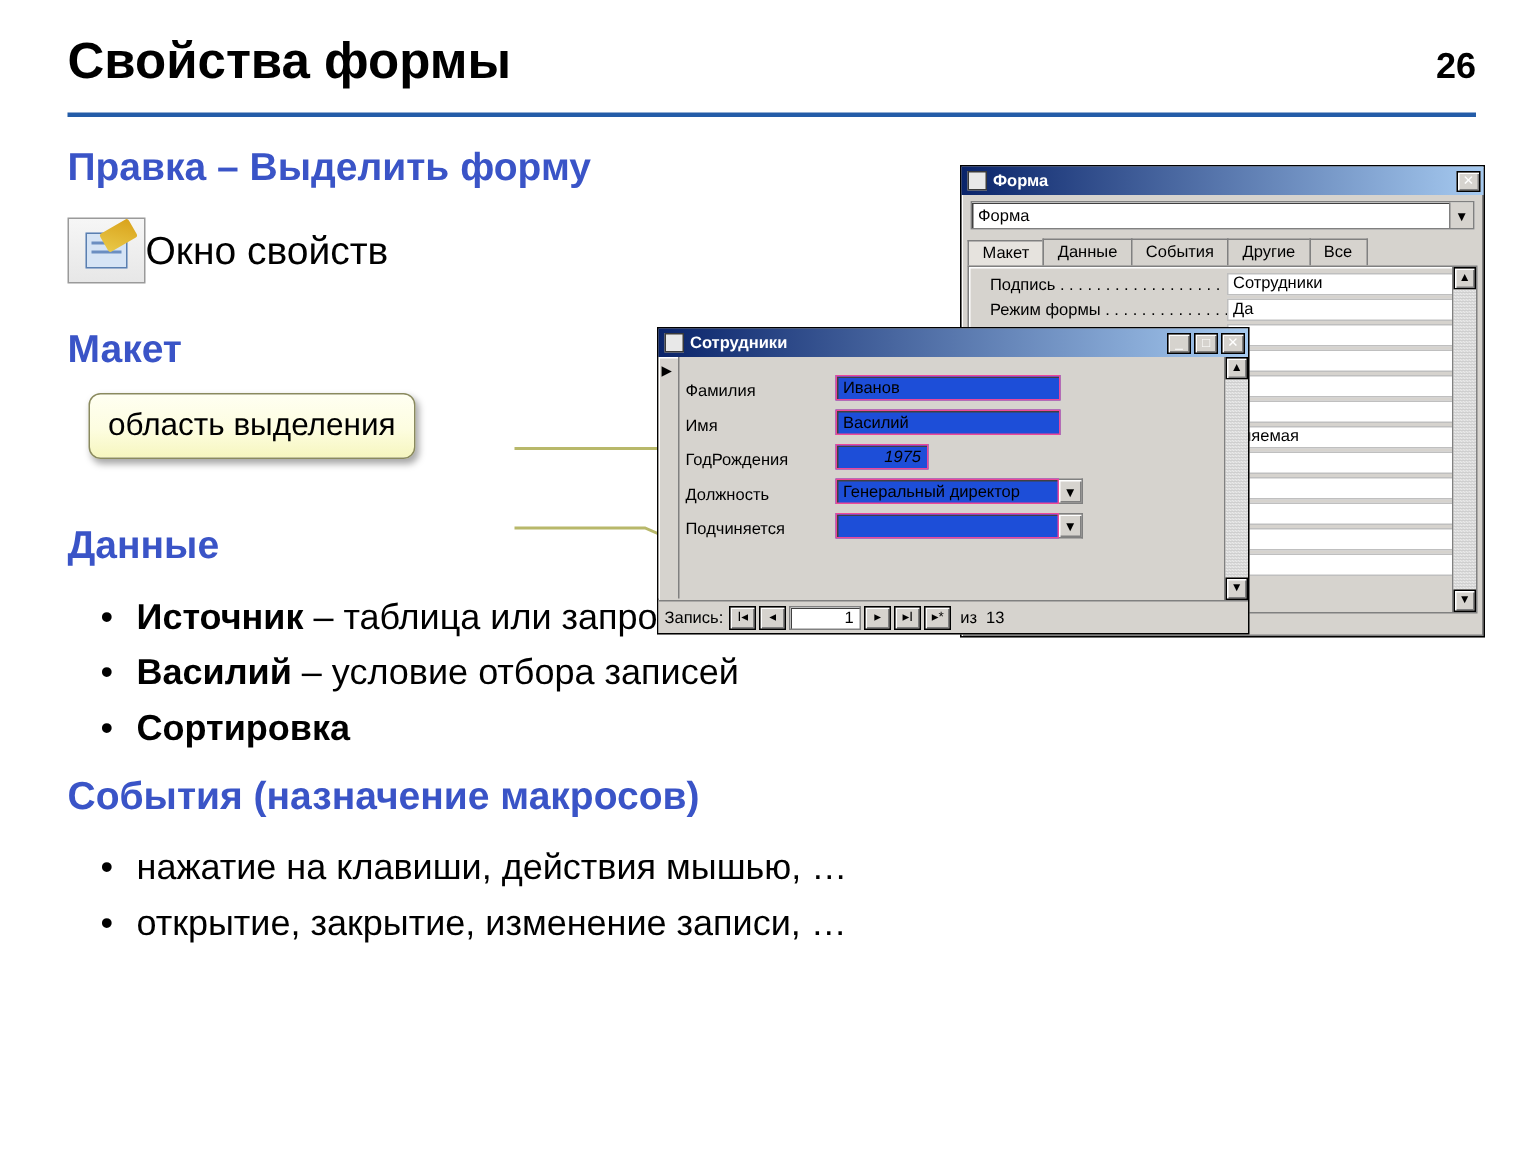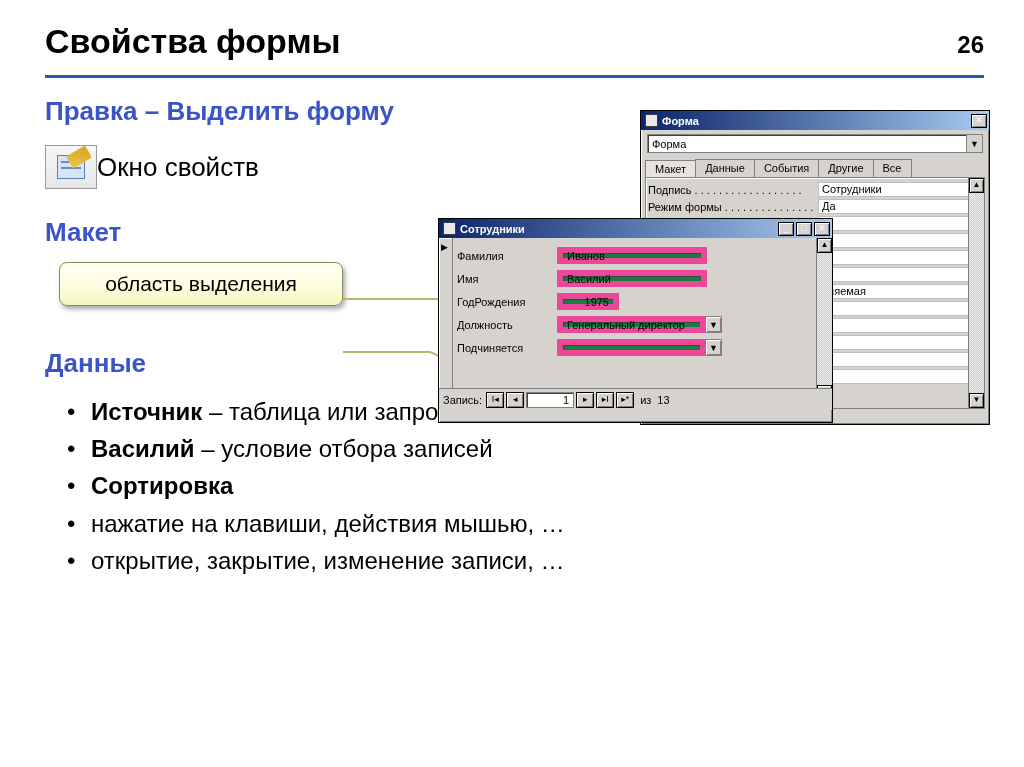--- a/index.html
+++ b/index.html
@@ -37,21 +37,21 @@
   .prop-icon .sheet::before { top: 5px; }
   .prop-icon .sheet::after { top: 11px; }
   .prop-icon .pencil {
     position: absolute; top: 4px; right: 6px; width: 22px; height: 14px;
     background: linear-gradient(45deg,#e9c94a,#d9a21a);
     transform: rotate(-30deg); border-radius: 2px;
   }
   .icon-label { font-size: 26px; }
 
   .section-head { font-size: 26px; font-weight: bold; color: #3a54c7; margin: 6px 0 14px 0; }
-  .callouts { display: flex; flex-direction: column; gap: 28px; margin: 0 0 14px 14px; width: 284px; }
+  .callouts { display: flex; flex-direction: row; gap: 28px; margin: 0 0 14px 14px; width: 284px; }
   .callout {
     position: relative;
     text-align: center;
     padding: 9px 12px;
     border: 1px solid #8a8a5e;
     border-radius: 8px;
     font-size: 21px;
     background: linear-gradient(#fffff2,#fdfde0 55%,#f6f6bf);
     box-shadow: 2px 3px 5px rgba(0,0,0,.35);
   }
@@ -93,42 +93,42 @@
     height: 19px; background: #fff; border: 1px solid #808080;
     box-shadow: inset 1px 1px 0 #404040;
   }
   .combo .val { flex: 1; padding: 0 4px; font-size: 11px; color:#000; }
   .combo .dd { width: 16px; height: 100%; background:#d6d3ce; border-left:1px solid #808080; display:flex; align-items:center; justify-content:center; font-size:9px; cursor:pointer;}
   .tabs { display:flex; gap:0; padding: 0 4px; margin-top:2px; }
   .tab { padding: 2px 9px 3px; font-size:11px; background:#d6d3ce; border:1px solid #808080; border-bottom:none; margin-right:-1px; position:relative; cursor:pointer;}
   .tab.active { background:#e6e3de; top:1px; }
   .prop-pane { margin: 0 4px 4px; border:1px solid #808080; background:#d6d3ce; box-shadow: inset 1px 1px 0 #fff; padding: 3px 2px; height: 232px; position:relative;}
   .prop-row { display:flex; align-items:center; height:17px; font-size:11px; }
-  .prop-row .k { flex: 0 0 170px; padding-left: 0; white-space: nowrap; overflow:hidden;}
+  .prop-row .k { flex: 0 0 170px; padding-left: 12px; white-space: nowrap; overflow:hidden;}
   .prop-row .v { flex:1; background:#fff; border:1px solid #bfbfbf; height:15px; padding:0 3px; line-height:13px; display:flex; align-items:center; justify-content:space-between;}
   .prop-row .v .dd { width:14px; height:13px; background:#d6d3ce; border:1px solid #808080; font-size:8px; text-align:center; line-height:11px; cursor:pointer;}
   .scroll-v { position:absolute; top:0; right:0; bottom:0; width:16px; background:#d6d3ce; border-left:1px solid #808080; display:flex; flex-direction:column;}
   .scroll-v .ar { height:15px; background:#d6d3ce; border:1px solid #000; box-shadow:inset 1px 1px 0 #fff, inset -1px -1px 0 #808080; font-size:8px; text-align:center; line-height:12px; cursor:pointer;}
   .scroll-v .track { flex:1; background: repeating-conic-gradient(#e9e9e9 0% 25%, #cfcfcf 0% 50%) 0/2px 2px; }
 
   
   .win-form { top: 108px; left: 0; width: 395px; height: 205px; z-index: 3; }
   .form-body { position:relative; height: calc(100% - 19px); }
   .rec-selector { position:absolute; left:0; top:0; bottom:23px; width:14px; background:#d6d3ce; border-right:1px solid #808080; box-shadow:inset 1px 1px 0 #fff;}
   .rec-selector::before { content:"▶"; position:absolute; top:4px; left:2px; font-size:9px; }
   .fields { position:absolute; left:18px; top:6px; right:20px; }
-  .field-row { display:flex; align-items:center; height:23px; gap:8px; font-size:11px;}
+  .field-row { display:flex; align-items:flex-end; height:23px; gap:8px; font-size:11px;}
   .field-row .lbl { flex:0 0 92px; }
-  .field-row .inp { background:#15803d; border:6px solid #ec4899; box-shadow:inset 1px 1px 0 #404040; height:17px; padding:0 4px; font-size:11px; display:flex; align-items:center;}
+  .field-row .inp { background:#1d4ed8; border:1px solid #ec4899; box-shadow:inset 1px 1px 0 #404040; height:17px; padding:0 4px; font-size:11px; display:flex; align-items:center;}
   .w1 { width: 150px; }
-  .w2 { width: 62px; text-align:right; justify-content:flex-end;}
+  .w2 { width: 62px; text-align:right; justify-content:flex-end;font-style:italic;}
   .field-row .combo2 { width: 165px; display:flex;}
   .field-row .combo2 .inp { flex:1; }
   .field-row .combo2 .dd { width:16px; height:17px; background:#d6d3ce; border:1px solid #808080; border-left:none; box-shadow:inset 1px 1px 0 #fff, inset -1px -1px 0 #808080; font-size:9px; display:flex; align-items:center; justify-content:center; cursor:pointer;}
-  .navbar { position:absolute; left:0; right:0; bottom:12px; height:22px; background:#d6d3ce; border-top:1px solid #808080; display:flex; align-items:center; padding:0 4px; gap:2px; font-size:11px;}
+  .navbar { position:absolute; left:0; right:0; bottom:0; height:22px; background:#d6d3ce; border-top:1px solid #808080; display:flex; align-items:center; padding:0 4px; gap:2px; font-size:11px;}
   .navbar .lbl { margin-right:2px; }
   .navbtn { width:18px; height:16px; background:#d6d3ce; border:1px solid #000; box-shadow:inset 1px 1px 0 #fff, inset -1px -1px 0 #808080; font-size:9px; text-align:center; line-height:13px; cursor:pointer;}
   .navbar .num { width:48px; height:16px; background:#fff; border:1px solid #808080; box-shadow:inset 1px 1px 0 #404040; text-align:right; padding:0 4px; line-height:14px;}
   .navbar .of { margin:0 4px; }
   .scroll-v2 { position:absolute; top:0; right:0; bottom:22px; width:16px; background:#d6d3ce; border-left:1px solid #808080; display:flex; flex-direction:column;}
   .scroll-v2 .ar { height:15px; background:#d6d3ce; border:1px solid #000; box-shadow:inset 1px 1px 0 #fff, inset -1px -1px 0 #808080; font-size:8px; text-align:center; line-height:12px; cursor:pointer;}
   .scroll-v2 .track { flex:1; background: repeating-conic-gradient(#e9e9e9 0% 25%, #cfcfcf 0% 50%) 0/2px 2px; }
 
   
   svg.connectors { position:absolute; top:0; left:0; width:100%; height:100%; pointer-events:none; z-index:2;}
@@ -162,20 +162,21 @@
   </div>
 
   <div class="low-text">
     <div class="section-head">Данные</div>
     <ul class="body-list">
       <li><span class="bold">Источник</span><span> – таблица или запрос</span></li>
       <li><span class="bold">Василий</span><span> – условие отбора записей</span></li>
       <li><span class="bold">Сортировка</span><span></span></li>
     </ul>
 
+    <div class="section-head" style="margin-top:10px">События (назначение макросов)</div>
     <ul class="body-list">
       <li>нажатие на клавиши, действия мышью, …</li>
       <li>открытие, закрытие, изменение записи, …</li>
     </ul>
   </div>
 
   <div class="win-area">
 
     <div class="win win-props">
       <div class="titlebar">

